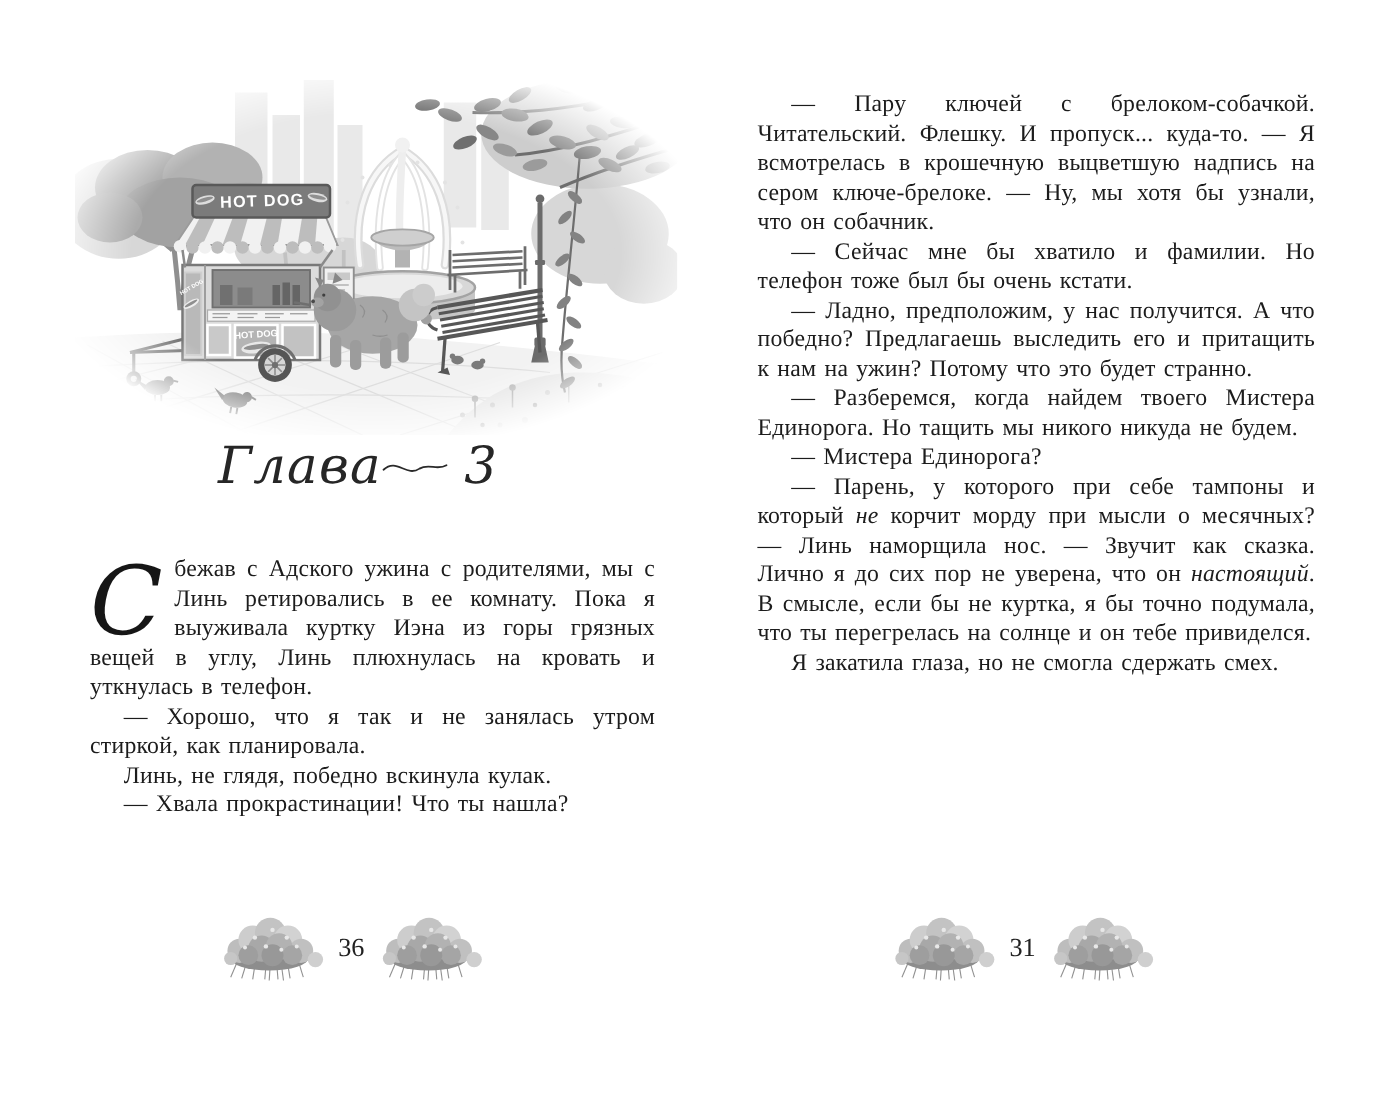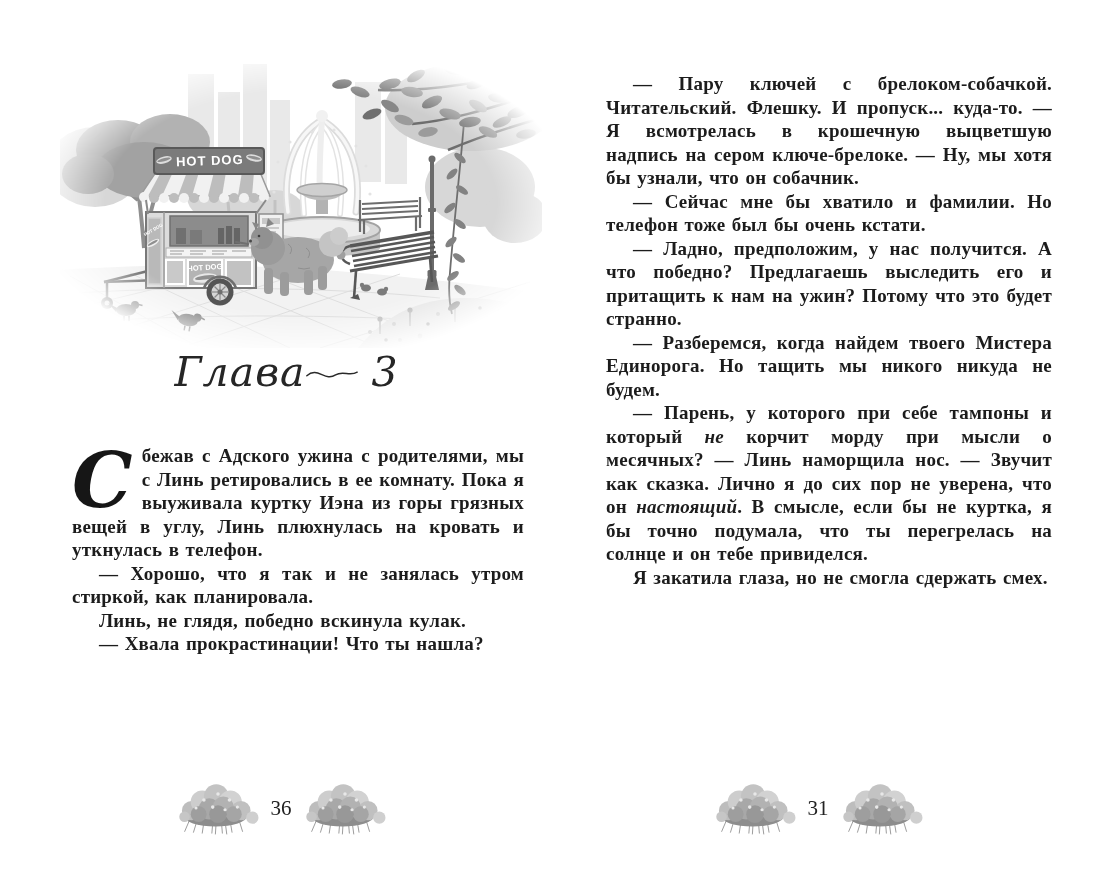--- a/index.html
+++ b/index.html
@@ -19,31 +19,31 @@
 
   
   .chapter { position:absolute; top:348px; left:0; width:452px; text-align:center;
              font-family:"DejaVu Serif",serif; font-style:italic; font-weight:400; color:#262626; }
   .ch-word { font-size:41px; letter-spacing:1px; }
   .ch-num  { font-size:41px; margin-left:12px; }
   .flourish { width:54px; height:20px; display:inline-block; vertical-align:baseline; margin:0 0 2px 0; }
 
   
   .textcol { position:absolute; text-align:justify; font-size:19px; line-height:23.5px;
-             letter-spacing:0.2px; word-spacing:1.5px; color:#1c1c1c;font-weight:bold; }
+             letter-spacing:0.2px; word-spacing:1.5px; color:#1c1c1c; }
   .textcol.tleft  { top:444px; left:12px; width:452px; }
   .textcol.tright { top:72px;  left:0;    width:446px; }
   .textcol p { text-align:justify; }
   .textcol p.ind { text-indent:27px; }
   .it { font-style:italic; }
   .dropcap { float:left; font-family:"DejaVu Serif",serif; font-style:italic;
              font-size:76px; line-height:58px; padding:8px 9px 0 0; color:#161616; }
 
   
-  .pagefoot { position:absolute; top:776px; height:64px; display:flex;
+  .pagefoot { position:absolute; top:726px; height:64px; display:flex;
               align-items:center; justify-content:center; gap:9px; }
   .page.left  .pagefoot { left:0; width:442px; }
   .page.right .pagefoot { left:0; width:424px; }
   .pnum { font-size:21px; color:#222; }
   .bush { width:88px; height:56px; }
 </style>
 </head>
 <body>
 
 <svg width="0" height="0" style="position:absolute" aria-hidden="true">
@@ -469,20 +469,21 @@
       </svg>
   </footer>
 </section>
 
 <section class="page right">
   <div class="textcol tright" id="right-text">
       <p class="ind"><span>— Пару ключей с брелоком-собачкой. Читательский. Флешку. И пропуск... куда-то. — Я всмотрелась в крошечную выцветшую надпись на сером ключе-брелоке. — Ну, мы хотя бы узнали, что он собачник.</span></p>
       <p class="ind"><span>— Сейчас мне бы хватило и фамилии. Но телефон тоже был бы очень кстати.</span></p>
       <p class="ind"><span>— Ладно, предположим, у нас получится. А что победно? Предлагаешь выследить его и притащить к нам на ужин? Потому что это будет странно.</span></p>
       <p class="ind"><span>— Разберемся, когда найдем твоего Мистера Единорога. Но тащить мы никого никуда не будем.</span></p>
+      <p class="ind"><span>— Мистера Единорога?</span></p>
       <p class="ind"><span>— Парень, у которого при себе тампоны и который </span><span class="it">не</span><span> корчит морду при мысли о месячных? — Линь наморщила нос. — Звучит как сказка. Лично я до сих пор не уверена, что он </span><span class="it">настоящий</span><span>. В смысле, если бы не куртка, я бы точно подумала, что ты перегрелась на солнце и он тебе привиделся.</span></p>
       <p class="ind"><span>Я закатила глаза, но не смогла сдержать смех.</span></p>
     </div>
 
   <footer class="pagefoot">
     <svg class="bush" viewBox="0 0 100 62">
         <use href="#bush" xlink:href="#bush"></use>
       </svg>
     <span class="pnum">31</span>
     <svg class="bush" viewBox="0 0 100 62">

